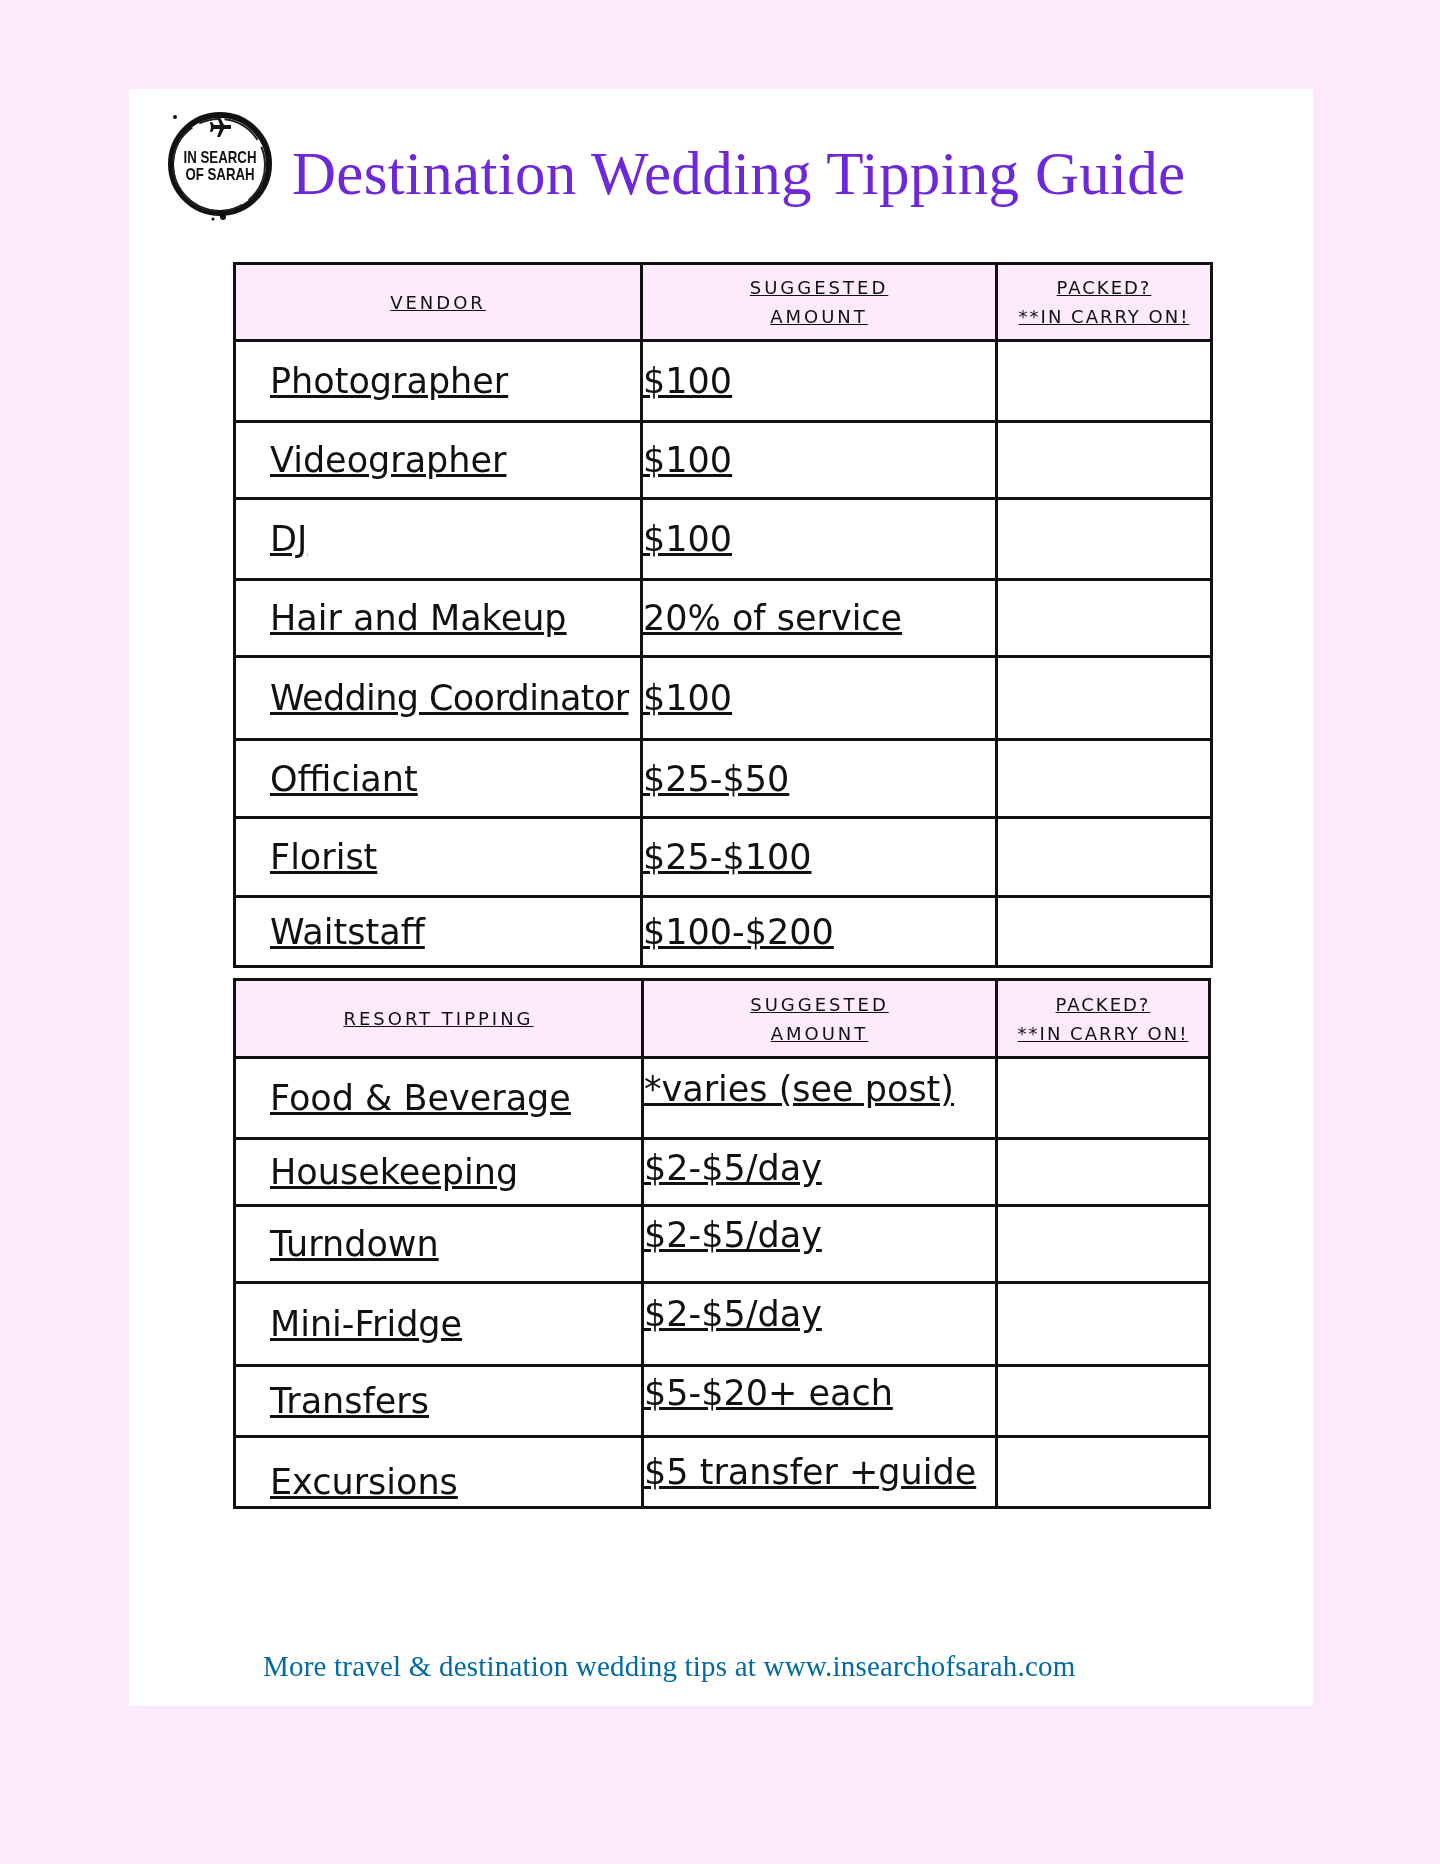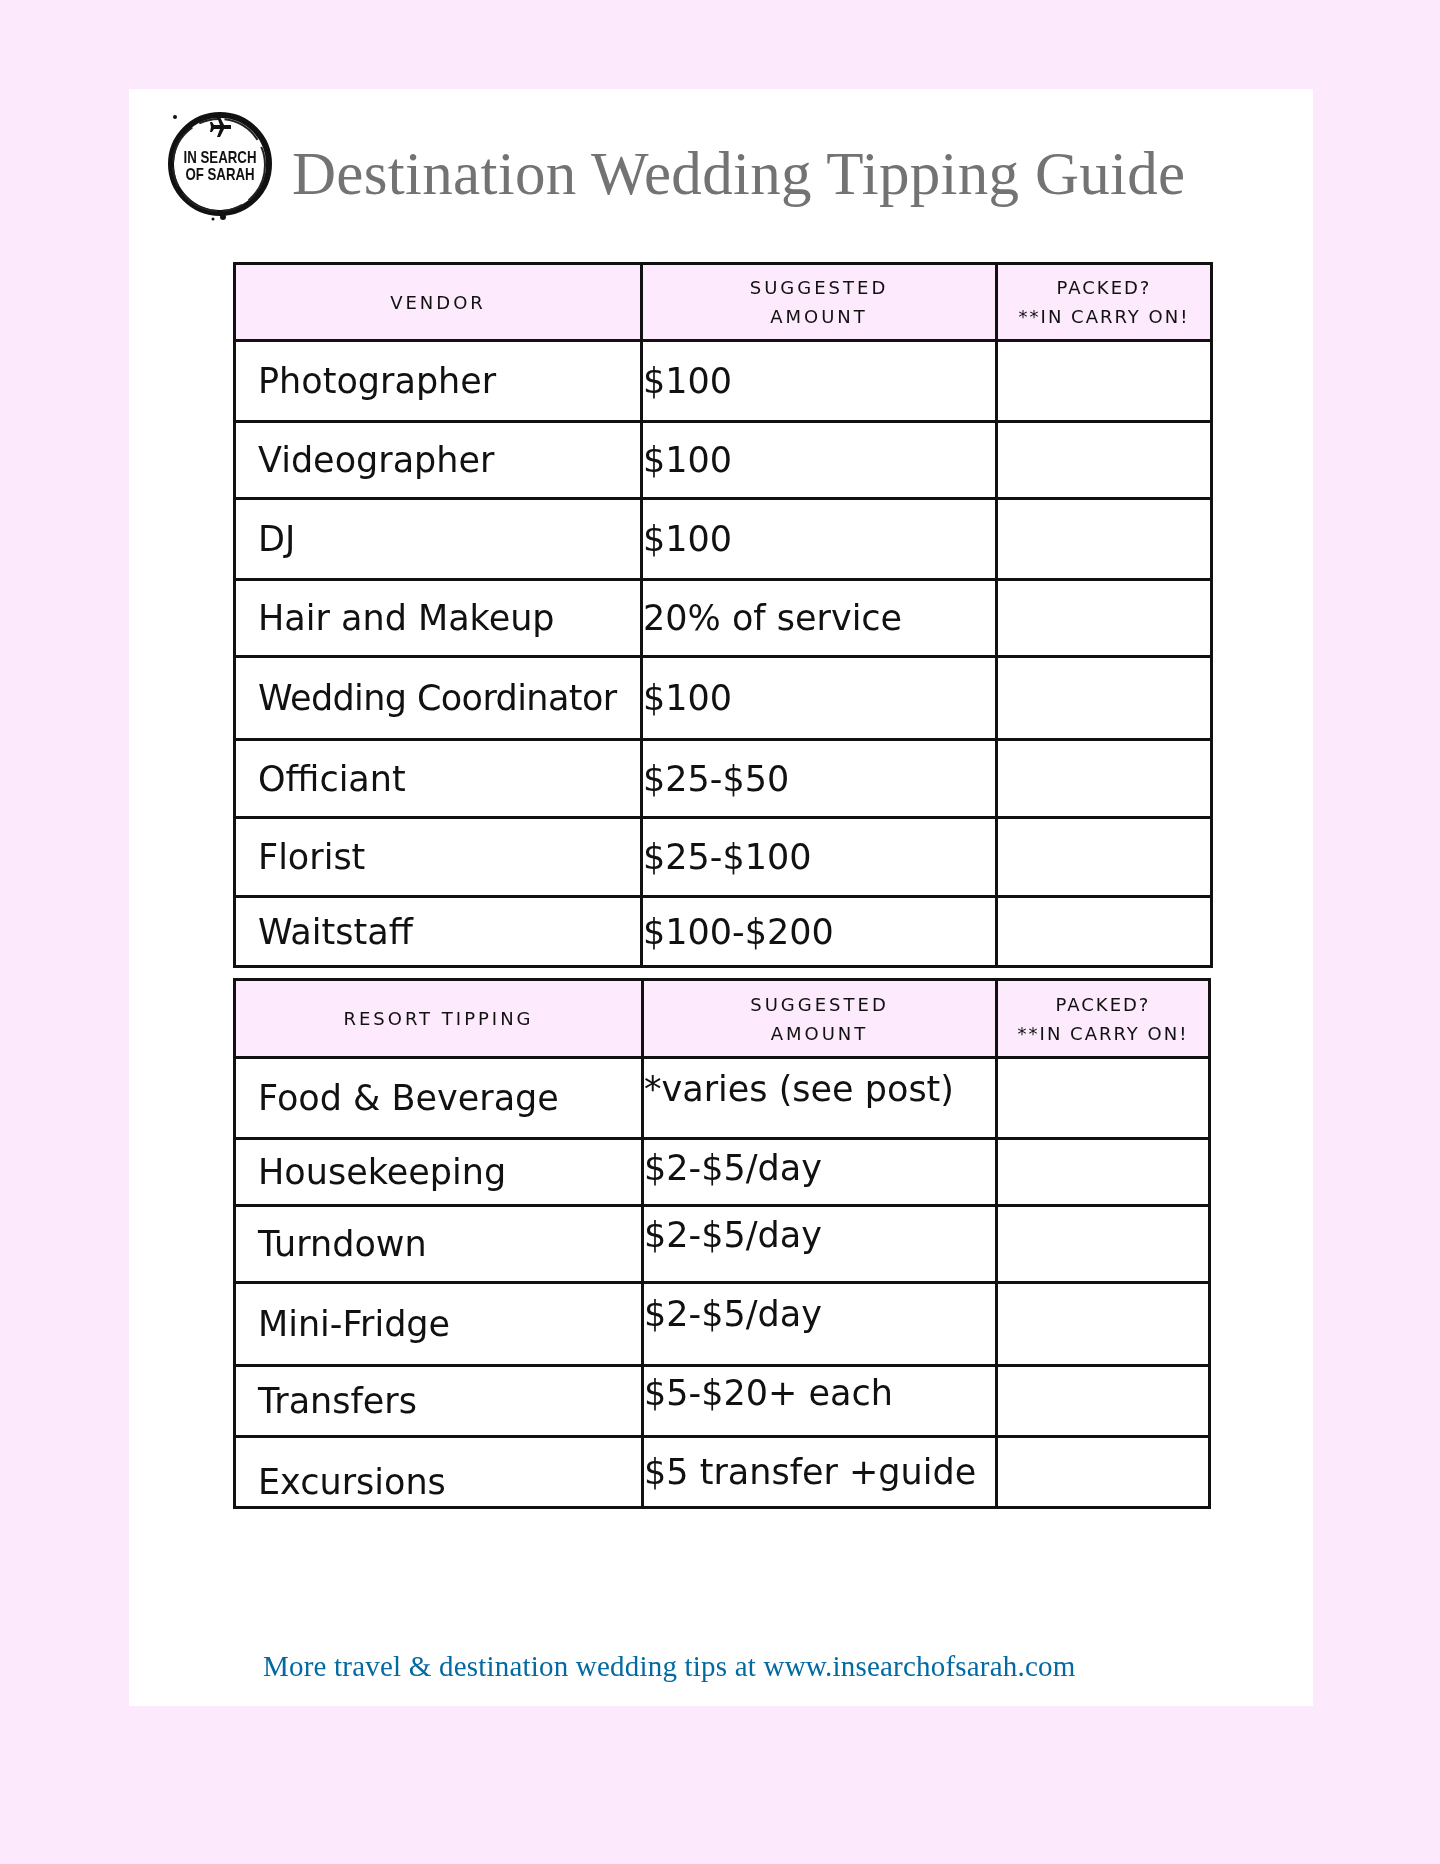--- a/index.html
+++ b/index.html
@@ -14,35 +14,35 @@
     position:absolute; left:163px; top:107px; width:114px; height:114px;
   }
   .logo svg { width:114px; height:114px; display:block; }
   .logo .logo-text {
     position:absolute; left:0; top:42px; width:114px; text-align:center;
     font-family:"Liberation Sans", sans-serif; font-weight:bold; font-size:17px; line-height:17px;
     transform:scaleX(0.78); letter-spacing:0px; color:#111;
   }
   .title {
     position:absolute; left:292px; top:136px; font-family:"Liberation Serif", serif;
-    font-size:61px; line-height:76px; color:#737373; white-space:nowrap; letter-spacing:0.3px;
+    font-size:61px; line-height:76px; color:#6d28d9; white-space:nowrap; letter-spacing:0.3px;
   }
   table.guide {
-    position:absolute; border-collapse:collapse; table-layout:fixed;
+    position:absolute; border-collapse:collapse; table-layout:fixed;text-decoration:underline;
   }
   table.guide td, table.guide th {
     border:3px solid #111; padding:0;
   }
   table.guide th {
     background:#fdeafc; font-family:"DejaVu Sans", sans-serif; font-weight:normal;
     font-size:18px; letter-spacing:3px; line-height:29px; text-align:center; color:#111;
   }
   table.guide th.col-packed { letter-spacing:2px; font-size:18px; }
   table.guide td.name {
-    font-family:"DejaVu Sans", sans-serif; font-size:35px; padding-left:22px; text-align:left;
+    font-family:"DejaVu Sans", sans-serif; font-size:35px; padding-left:34px; text-align:left;
     white-space:nowrap; transform-origin:left center;
   }
   table.guide td.amount {
     font-family:"DejaVu Sans", sans-serif; font-size:35px; text-align:left; white-space:nowrap;
   }
   .t1 { left:233px; top:262px; width:977px; }
   .t2 { left:233px; top:978px; width:975px; }
   .footer {
     position:absolute; left:263px; top:1650px; font-family:"Liberation Serif", serif;
     font-size:29px; color:#0369a1; white-space:nowrap; letter-spacing:0.2px;

